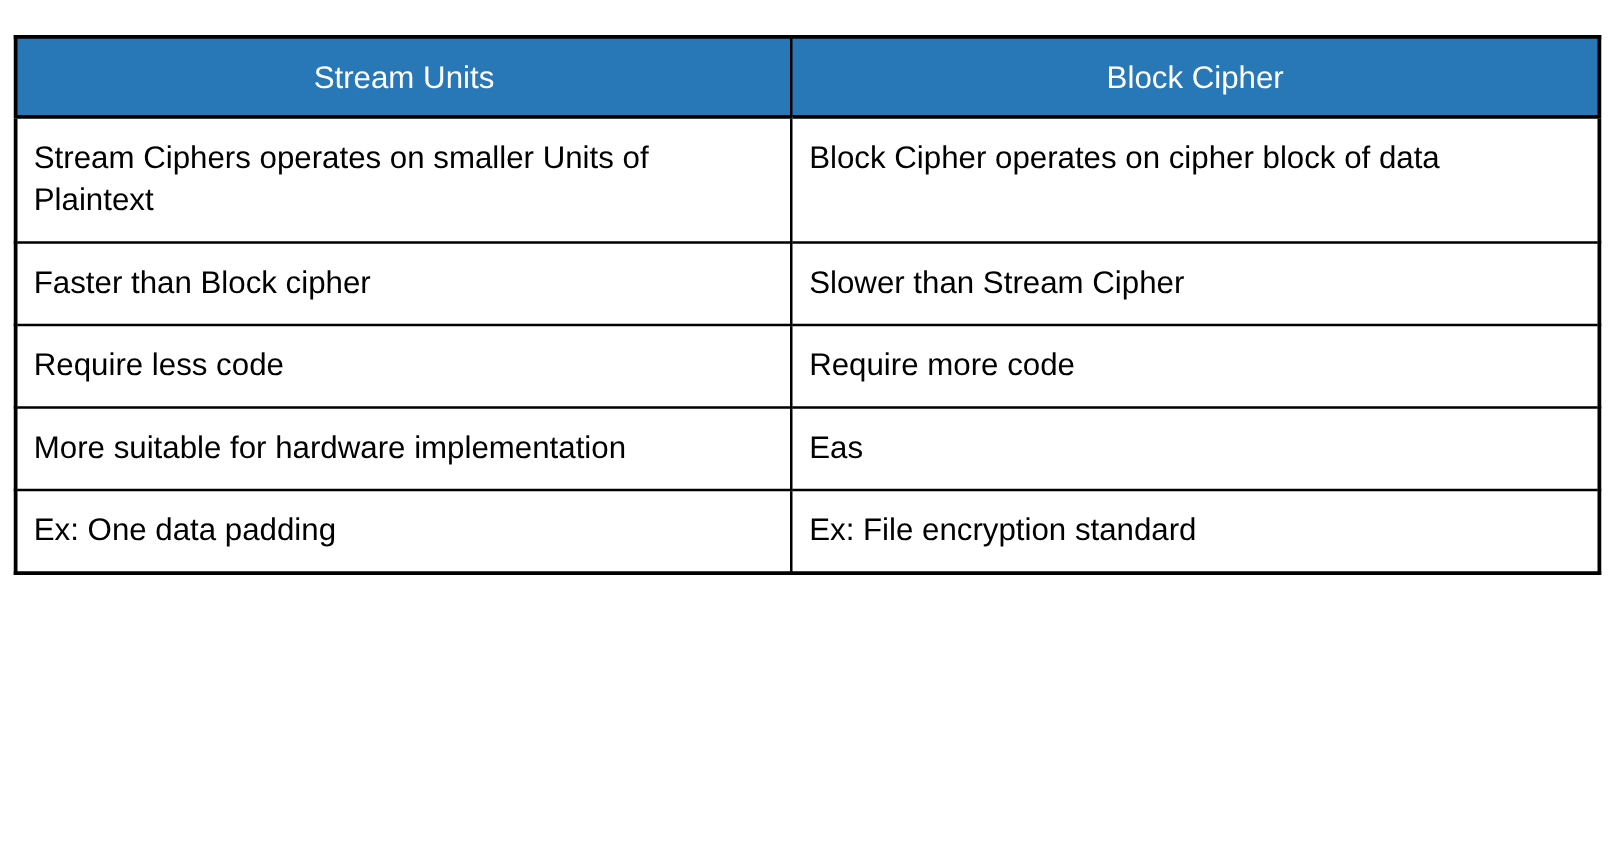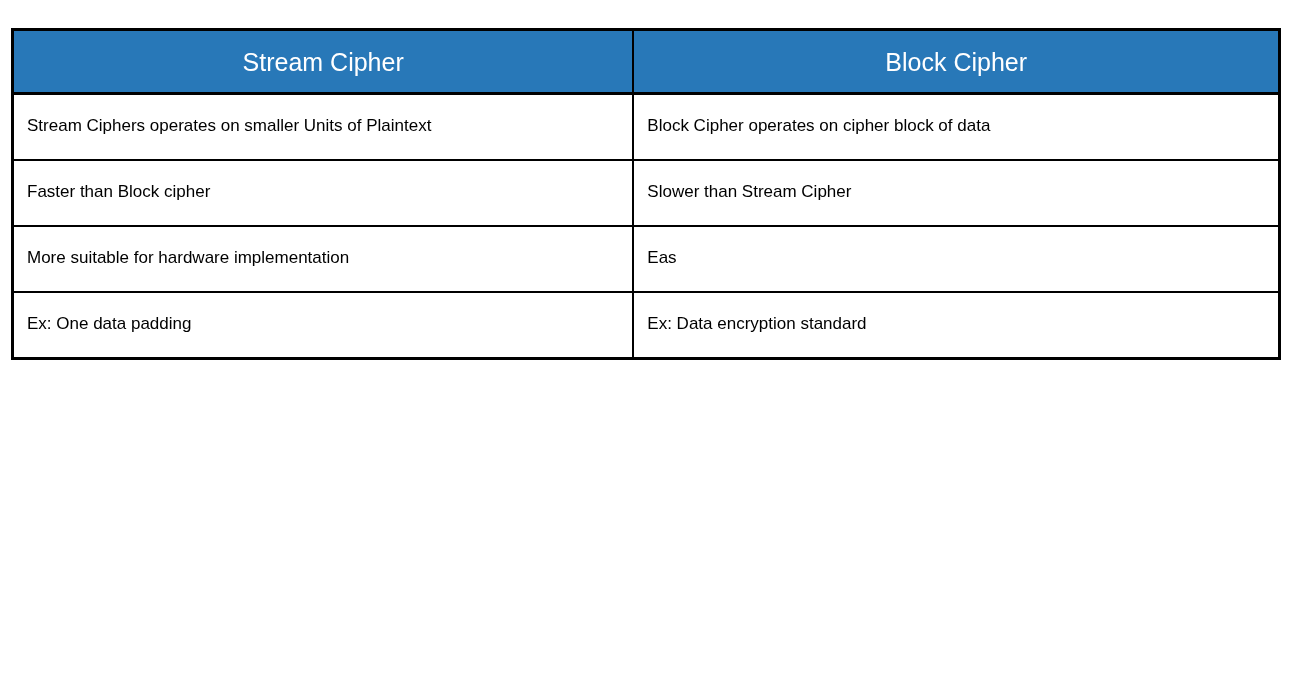--- a/index.html
+++ b/index.html
@@ -38,56 +38,60 @@
     font-weight: 400;
     text-align: center;
     vertical-align: middle;
     height: 64px;
     line-height: 34px;
     border: 2px solid var(--border-color);
     border-bottom-width: 3px;
   }
   table.comparison td {
     color: var(--cell-fg);
-    font-size: 17px;
+    font-size: 25px;
     line-height: 34px;
     vertical-align: top;
     text-align: left;
     padding: 14px 16px 16px 13px;
     border: 2px solid var(--border-color);
     background: #ffffff;
   }
 </style>
 </head>
 <body>
 
 <div class="table-wrap">
   <table class="comparison">
     <colgroup>
       <col class="col-left">
       <col class="col-right">
     </colgroup>
     <thead>
       <tr>
-        <th>Stream Cipher</th>
+        <th>Stream Units</th>
         <th>Block Cipher</th>
       </tr>
     </thead>
     <tbody>
       <tr>
         <td>Stream Ciphers operates on smaller Units of Plaintext</td>
         <td>Block Cipher operates on cipher block of data</td>
       </tr>
       <tr>
         <td>Faster than Block cipher</td>
         <td>Slower than Stream Cipher</td>
       </tr>
       <tr>
+        <td>Require less code</td>
+        <td>Require more code</td>
+      </tr>
+      <tr>
         <td>More suitable for hardware implementation</td>
         <td>Eas</td>
       </tr>
       <tr>
         <td>Ex: One data padding</td>
-        <td>Ex: Data encryption standard</td>
+        <td>Ex: File encryption standard</td>
       </tr>
     </tbody>
   </table>
 </div>
 
 </body></html>

